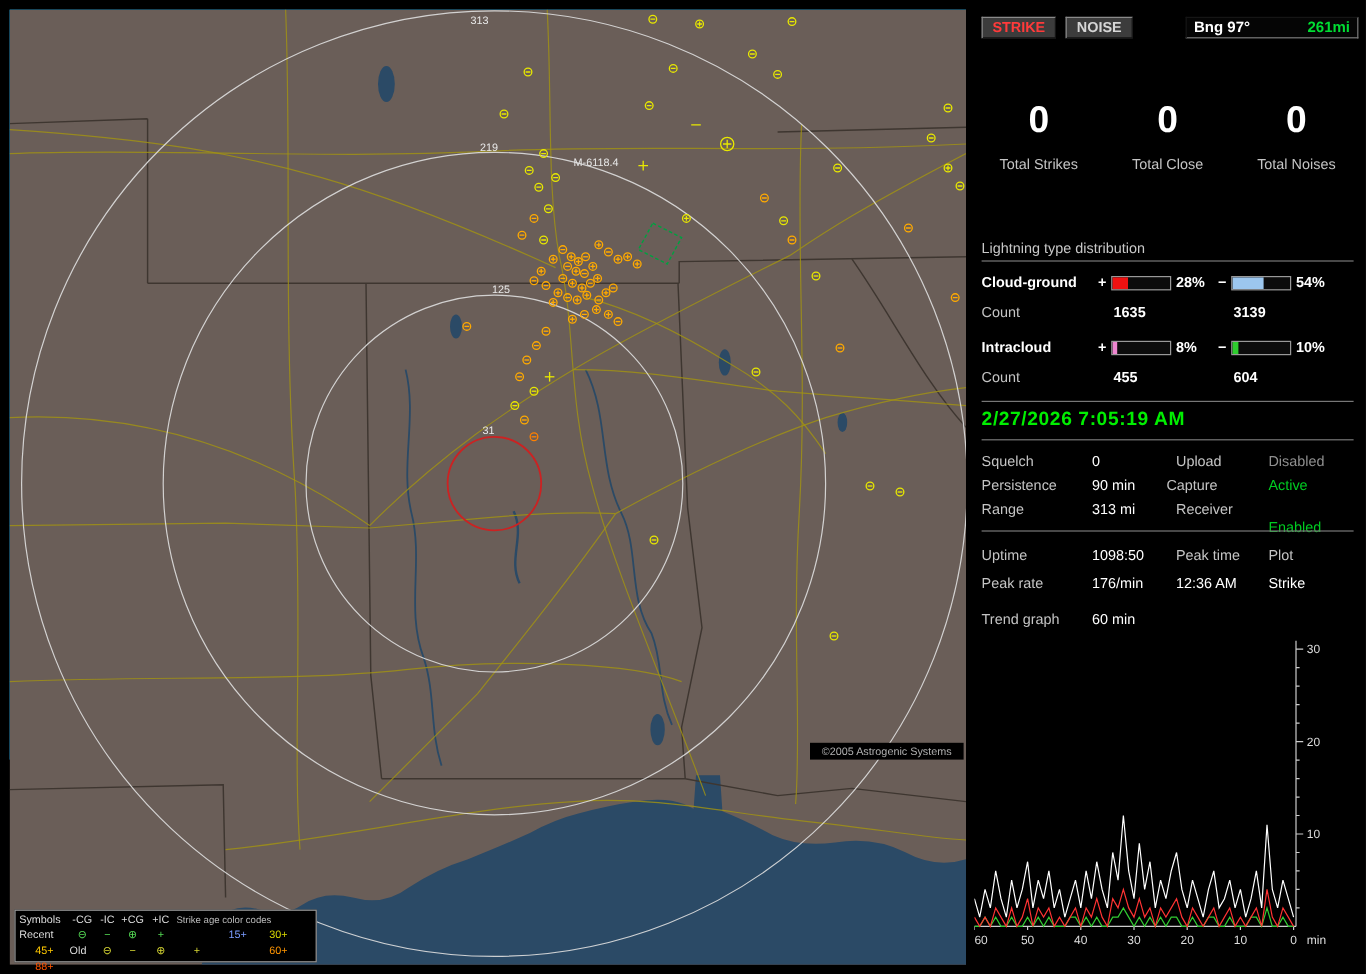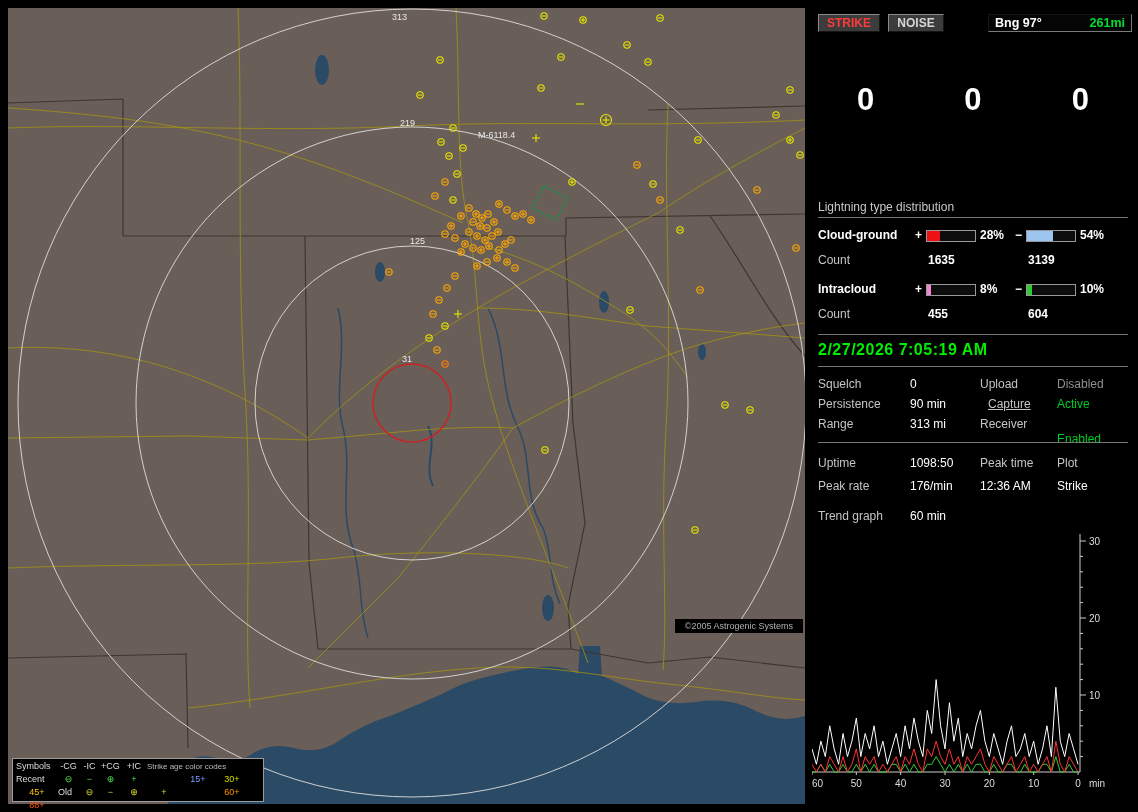--- a/index.html
+++ b/index.html
@@ -511,20 +511,25 @@
     <div class="bng abs" style="left:176px;top:6px;width:130px;">
       <span>Bng 97°</span>
       <span class="dist">261mi</span>
     </div>
 
     <div class="cols3" style="top:76px;">
       <div class="col zero">0</div>
       <div class="col zero">0</div>
       <div class="col zero">0</div>
     </div>
+    <div class="cols3" style="top:122px;">
+      <div class="col tot-l">Total Strikes</div>
+      <div class="col tot-l">Total Close</div>
+      <div class="col tot-l">Total Noises</div>
+    </div>
 
     <div class="abs hdr" style="left:6px;top:192px;width:310px;">Lightning type distribution</div>
 
     <span class="abs dname" style="left:6px;top:220px;">Cloud-ground</span>
     <span class="abs sign" style="left:103px;top:220px;">+</span>
     <span class="abs bar" style="left:114px;top:222px;">
         <i style="background: rgb(238, 17, 17); width: 28%;"></i>
       </span>
     <span class="abs pct" style="left:168px;top:220px;">28%</span>
     <span class="abs sign" style="left:203px;top:220px;">−</span>
@@ -557,21 +562,21 @@
     <div class="abs datetime" style="left:6px;top:333px;">2/27/2026 7:05:19 AM</div>
     <div class="divider" style="top:358px;"></div>
 
     <span class="abs lab" style="left:6px;top:369px;">Squelch</span>
     <span class="abs val" style="left:98px;top:369px;">0</span>
     <span class="abs lab" style="left:168px;top:369px;">Upload</span>
     <span class="abs dim" style="left:245px;top:369px;">Disabled</span>
 
     <span class="abs lab" style="left:6px;top:389px;">Persistence</span>
     <span class="abs val" style="left:98px;top:389px;">90 min</span>
-    <span class="abs lab" style="left:176px;top:389px;text-decoration:underline;">Capture</span>
+    <span class="abs lab" style="left:160px;top:389px;">Capture</span>
     <span class="abs grn" style="left:245px;top:389px;">Active</span>
 
     <span class="abs lab" style="left:6px;top:409px;">Range</span>
     <span class="abs val" style="left:98px;top:409px;">313 mi</span>
     <span class="abs lab" style="left:168px;top:409px;">Receiver</span>
     <span class="abs grn" style="left:245px;top:424px;">Enabled</span>
 
     <div class="divider" style="top:434px;"></div>
 
     <span class="abs lab" style="left:6px;top:448px;">Uptime</span>

